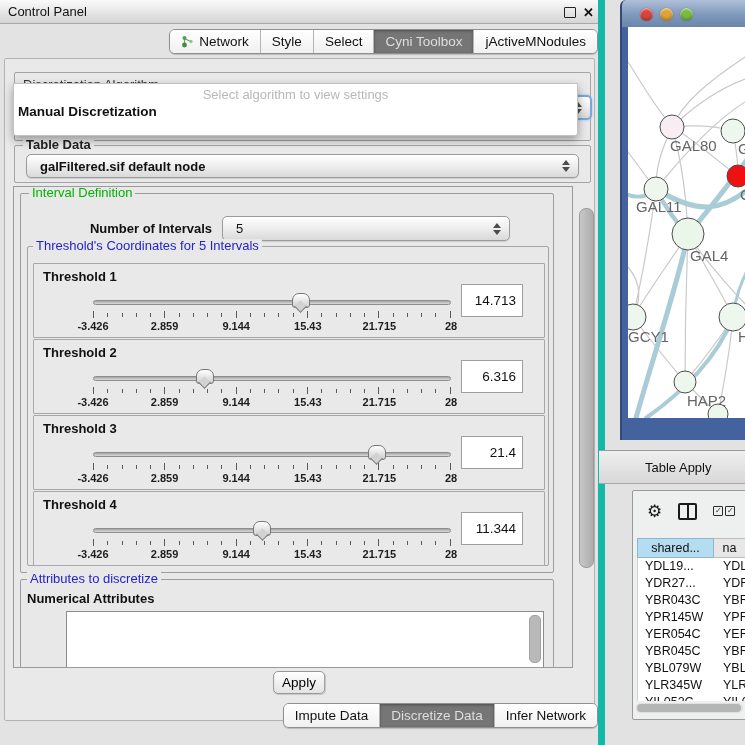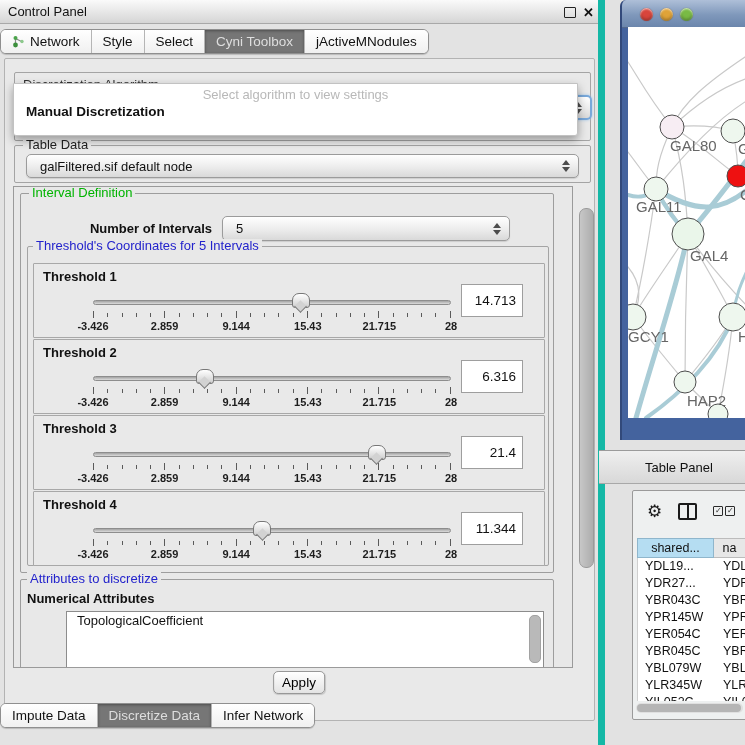--- a/index.html
+++ b/index.html
@@ -8,21 +8,21 @@
     background:#e2e2e2;font-family:"Liberation Sans",sans-serif;
     -webkit-font-smoothing:antialiased;color:#111;
   }
   
   .control-panel{position:absolute;left:0;top:0;width:598px;height:745px;background:#e3e3e3;border-right:7px solid #14b8a6;}
   .cp-titlebar{position:absolute;left:0;top:0;right:0;height:24px;background:linear-gradient(#fafafa,#d5d5d5);border-bottom:1px solid #a8a8a8;display:flex;align-items:center;font-size:13px;padding-left:8px;box-sizing:border-box;}
   .cp-buttons{position:absolute;right:4px;top:0;height:24px;display:flex;align-items:center;gap:7px;}
   .float-icon{width:10px;height:9px;border:1.5px solid #222;border-radius:1px;display:inline-block;}
   .close-icon{font-size:13px;font-weight:bold;color:#111;line-height:1;}
   
-  .tabbar{position:absolute;left:0;right:0;display:flex;justify-content:flex-start;z-index:6;}
+  .tabbar{position:absolute;left:0;right:0;display:flex;justify-content:flex-end;z-index:6;}
   .tabbar.top{top:29px;}
   .tabbar.bottom{top:703px;}
   .tabgroup{display:flex;border:1px solid #8f8f8f;border-radius:6px;overflow:hidden;background:#fdfdfd;box-shadow:0 1px 1px rgba(0,0,0,.18);}
   .tab{display:flex;align-items:center;gap:5px;padding:4px 11px;font-size:13.5px;background:linear-gradient(#fff,#f0f0f0);border-right:1px solid #b5b5b5;cursor:default;white-space:nowrap;}
   .tab:last-child{border-right:none;}
   .tab.selected{background:#767676;color:#dedede;box-shadow:inset 0 1px 3px rgba(0,0,0,.35);}
   
   .outer{position:absolute;left:4px;top:58px;width:589px;height:661px;background:#e9e9e9;border:1px solid #b3b3b3;border-radius:2px;}
   .group{position:absolute;border:1px solid #a4a4a4;border-radius:2px;box-sizing:border-box;}
   .group>.gtitle{position:absolute;top:-8px;left:8px;background:#e9e9e9;padding:0 3px;font-size:13px;line-height:14px;white-space:nowrap;}
@@ -31,21 +31,21 @@
   
   .combo{position:absolute;box-sizing:border-box;background:linear-gradient(#ffffff,#ececec 55%,#d9d9d9);border:1px solid #9b9b9b;border-radius:5px;display:flex;align-items:center;font-size:13px;padding:0 26px 0 13px;box-shadow:0 1px 1px rgba(0,0,0,.12);}
   .stepper{position:absolute;right:8px;top:50%;transform:translateY(-50%);display:flex;flex-direction:column;gap:2px;}
   .tri-up{width:0;height:0;border-left:4px solid transparent;border-right:4px solid transparent;border-bottom:5px solid #4c4c4c;}
   .tri-down{width:0;height:0;border-left:4px solid transparent;border-right:4px solid transparent;border-top:5px solid #4c4c4c;}
   
   .algo-combo{left:7px;top:22px;width:570px;height:25px;border:2px solid #78a8da;box-shadow:0 0 3px #9cc3e8;}
   
   .popup{position:absolute;left:13px;top:83px;width:565px;height:53px;background:#fff;border:1px solid #c2c2c2;border-radius:0 0 3px 3px;box-shadow:0 4px 10px rgba(0,0,0,.35);z-index:5;box-sizing:border-box;}
   .pp-placeholder{text-align:center;color:#b8b8b8;font-size:13px;padding-top:3px;height:16px;}
-  .pp-item{font-size:13.5px;line-height:16px;padding:1px 12px;white-space:nowrap;}
+  .pp-item{font-size:13.5px;line-height:16px;padding:1px 4px;white-space:nowrap;}
   .pp-item.bold{font-weight:bold;}
   
   .viewport{position:absolute;left:13px;top:186px;width:560px;height:482px;border:1px solid #9a9a9a;background:#e8e8e8;overflow:hidden;box-sizing:border-box;}
   
   .vscroll{position:absolute;left:577px;top:188px;width:18px;height:478px;}
   .vscroll .thumb-v{position:absolute;left:2px;top:20px;width:13px;height:358px;background:linear-gradient(90deg,#c7c7c7,#adadad);border:1px solid #9a9a9a;border-radius:7px;}
   
   .numlabel{position:absolute;font-weight:bold;font-size:13px;text-align:right;}
   
   .thr-panel{position:absolute;left:5px;width:510px;height:73px;border:1px solid #a8a8a8;background:#e9e9e9;border-radius:1px;}
@@ -138,21 +138,21 @@
     <div class="group" style="left:9px;top:13px;width:577px;height:69px;">
       <div style="position:absolute;left:8px;top:4px;font-size:13px;color:#333;">Discretization Algorithm</div>
       <div class="combo algo-combo">
         <span class="stepper">
             <span class="tri-up"></span>
             <span class="tri-down"></span>
           </span>
       </div>
     </div>
 
-    <div class="group" style="left:9px;top:86px;width:577px;height:38px;">
+    <div class="group" style="left:9px;top:86px;width:577px;height:38px;font-weight:bold;">
       <div class="gtitle" style="color:#222;">Table Data</div>
       <div class="combo" style="left:11px;top:8px;width:553px;height:24px;">
         <span>galFiltered.sif default node</span>
         <span class="stepper">
             <span class="tri-up"></span>
             <span class="tri-down"></span>
           </span>
       </div>
     </div>
   </div>
@@ -356,21 +356,20 @@
             </div>
           </div>
       </div>
     </div>
 
     <div class="group" style="left:6px;top:392px;width:534px;height:140px;border-color:#9d9d9d;background:#e8e8e8;">
       <div class="gtitle blue" style="background:#e8e8e8;left:6px;">Attributes to discretize</div>
       <div class="attr-subtitle">Numerical Attributes</div>
       <div class="attr-list">
         <div>
-            <div class="attr-item">TopologicalCoefficient</div>
           </div>
         <div class="attr-scroll"></div>
       </div>
     </div>
   </div>
 
   <div class="vscroll">
       <div class="thumb-v"></div>
     </div>
 
@@ -443,21 +442,21 @@
         <circle cx="105" cy="290" r="14" fill="#eef7ee" stroke="#4d4d4d" stroke-width="1"></circle>
         <text x="110" y="315" fill="#666666" font-size="15" font-family="Liberation Sans, sans-serif">H</text>
         <circle cx="57" cy="355" r="11" fill="#eef7ee" stroke="#4d4d4d" stroke-width="1"></circle>
         <text x="59" y="379" fill="#666666" font-size="15" font-family="Liberation Sans, sans-serif">HAP2</text>
         <circle cx="90" cy="387" r="10" fill="#eef7ee" stroke="#4d4d4d" stroke-width="1"></circle>
       </svg>
     </div>
 </div>
 
 <div class="tp-header">
-  <span>Table Panel</span>
+  <span>Table Apply</span>
 </div>
 
 <div class="tp-card">
   <div class="tp-toolbar">
     <span class="gear-glyph">⚙</span>
     <span class="columns-icon"></span>
     <span class="checkpair">
       <span class="cbx">✓</span>
       <span class="cbx">✓</span>
     </span>

